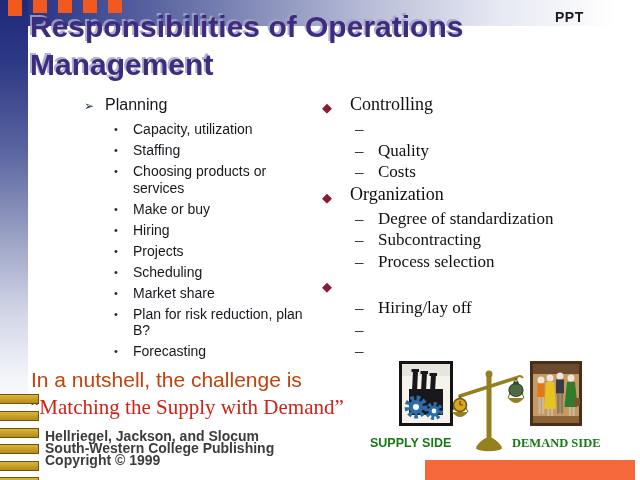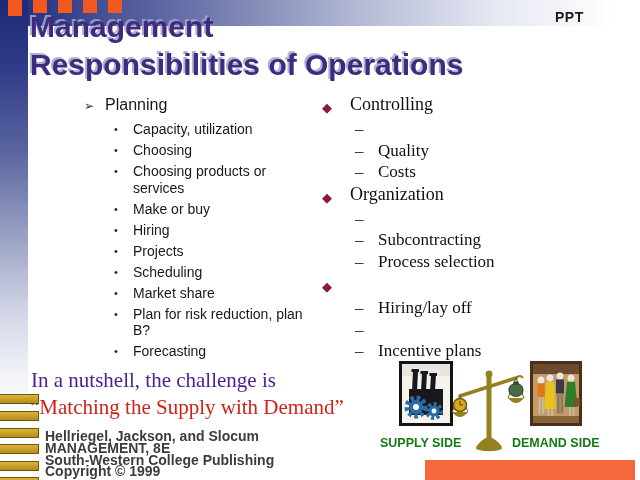--- a/index.html
+++ b/index.html
@@ -30,67 +30,67 @@
   .plan-item .t { width:185px; }
 
   
   .rcol { position:absolute; left:322px; top:94px; font-family:"Liberation Serif",serif; color:#101010; }
   .sec-head { display:flex; font-size:18px; line-height:21px; margin-bottom:1px; }
   .sec-head .b { width:28px; font-size:13px; color:#8b1a32; padding-top:3px; }
   .sec-item { display:flex; margin-left:33px; font-size:17px; line-height:20px; margin-bottom:1.5px; }
   .sec-item .b { width:23px; }
 
   
-  .nut1 { position:absolute; left:31px; top:368px; font-family:Liberation Serif, serif; font-size:21px; color:#4c1d95; white-space:nowrap; }
+  .nut1 { position:absolute; left:31px; top:368px; font-family:Liberation Sans, sans-serif; font-size:21px; color:#c2410c; white-space:nowrap; }
   .nut2 { position:absolute; left:30px; top:395px; font-family:"Liberation Serif",serif; font-size:21px; color:#cc2418; white-space:nowrap; }
 
   .credits { position:absolute; left:45px; top:431px; font-size:14px; font-weight:bold; color:#3c3c3c; line-height:11.8px; }
 
   
   .art-factory { position:absolute; left:399px; top:361px; }
   .art-people  { position:absolute; left:530px; top:361px; }
   .art-scale   { position:absolute; left:452px; top:360px; }
   .side-label  { position:absolute; top:436px; font-size:12.5px; font-weight:bold; color:#157a15; white-space:nowrap; }
-  .supply-label { left:380px; }
-  .demand-label { left:512px; }
+  .supply-label { left:370px; }
+  .demand-label { left:512px;font-family:Liberation Serif, serif; }
   .bottom-bar { position:absolute; left:425px; top:460px; width:210px; height:20px; background:#f4683b; }
 </style>
 </head>
 <body>
 
 <div class="slide">
 
   <div class="top-band"></div>
   <div class="left-bar"></div>
 
   <div class="top-dash" style="left:8px;  height:16px;"></div>
   <div class="top-dash" style="left:33px; height:13px;"></div>
   <div class="top-dash" style="left:58px; height:13px;"></div>
   <div class="top-dash" style="left:83px; height:13px;"></div>
   <div class="top-dash" style="left:108px;height:13px;"></div>
 
   <div class="ppt-badge">PPT</div>
 
   <div class="title">
+    <div>Responsibilities of Operations</div>
     <div>Management</div>
-    <div>Responsibilities of Operations</div>
   </div>
 
   <div class="plan">
     <div class="plan-head">
       <span class="b">➢</span>
       <span>Planning</span>
     </div>
     <div class="plan-item">
         <span class="b">•</span>
         <span class="t">Capacity, utilization</span>
       </div>
     <div class="plan-item">
         <span class="b">•</span>
-        <span class="t">Choosing</span>
+        <span class="t">Staffing</span>
       </div>
     <div class="plan-item">
         <span class="b">•</span>
         <span class="t">Choosing products or services</span>
       </div>
     <div class="plan-item">
         <span class="b">•</span>
         <span class="t">Make or buy</span>
       </div>
     <div class="plan-item">
@@ -135,20 +135,21 @@
         <span class="b">–</span>
         <span>Costs</span>
       </div>
 
     <div class="sec-head">
       <span class="b">◆</span>
       <span>Organization</span>
     </div>
     <div class="sec-item">
         <span class="b">–</span>
+        <span>Degree of standardization</span>
       </div>
     <div class="sec-item">
         <span class="b">–</span>
         <span>Subcontracting</span>
       </div>
     <div class="sec-item">
         <span class="b">–</span>
         <span>Process selection</span>
       </div>
 
@@ -157,37 +158,35 @@
     </div>
     <div class="sec-item">
         <span class="b">–</span>
         <span>Hiring/lay off</span>
       </div>
     <div class="sec-item">
         <span class="b">–</span>
       </div>
     <div class="sec-item">
         <span class="b">–</span>
-        <span>Incentive plans</span>
       </div>
   </div>
 
   <div class="nut1">In a nutshell, the challenge is</div>
   <div class="nut2">“Matching the Supply with Demand”</div>
 
   <div class="gold-dash" style="top:394px;"></div>
   <div class="gold-dash" style="top:411px;"></div>
   <div class="gold-dash" style="top:428px;"></div>
   <div class="gold-dash" style="top:444px;"></div>
   <div class="gold-dash" style="top:461px;"></div>
   <div class="gold-dash" style="top:477px;"></div>
 
   <div class="credits">
     <div>Hellriegel, Jackson, and Slocum</div>
-    <div>MANAGEMENT, 8E</div>
     <div>South-Western College Publishing</div>
     <div>Copyright © 1999</div>
   </div>
 
   <svg class="art-factory" width="54" height="65" viewBox="0 0 54 65">
     <rect x="1.5" y="1.5" width="51" height="62" fill="#f6f3ec" stroke="#141414" stroke-width="3"></rect>
     <rect x="3" y="3" width="48" height="12" fill="#e7e5de"></rect>
     <path d="M14,10 L19,10 L18,30 L13,30 Z" fill="#18181c"></path>
     <path d="M23,12 L28,12 L27,30 L22,30 Z" fill="#18181c"></path>
     <path d="M32,14 L37,14 L36,30 L31,30 Z" fill="#18181c"></path>

